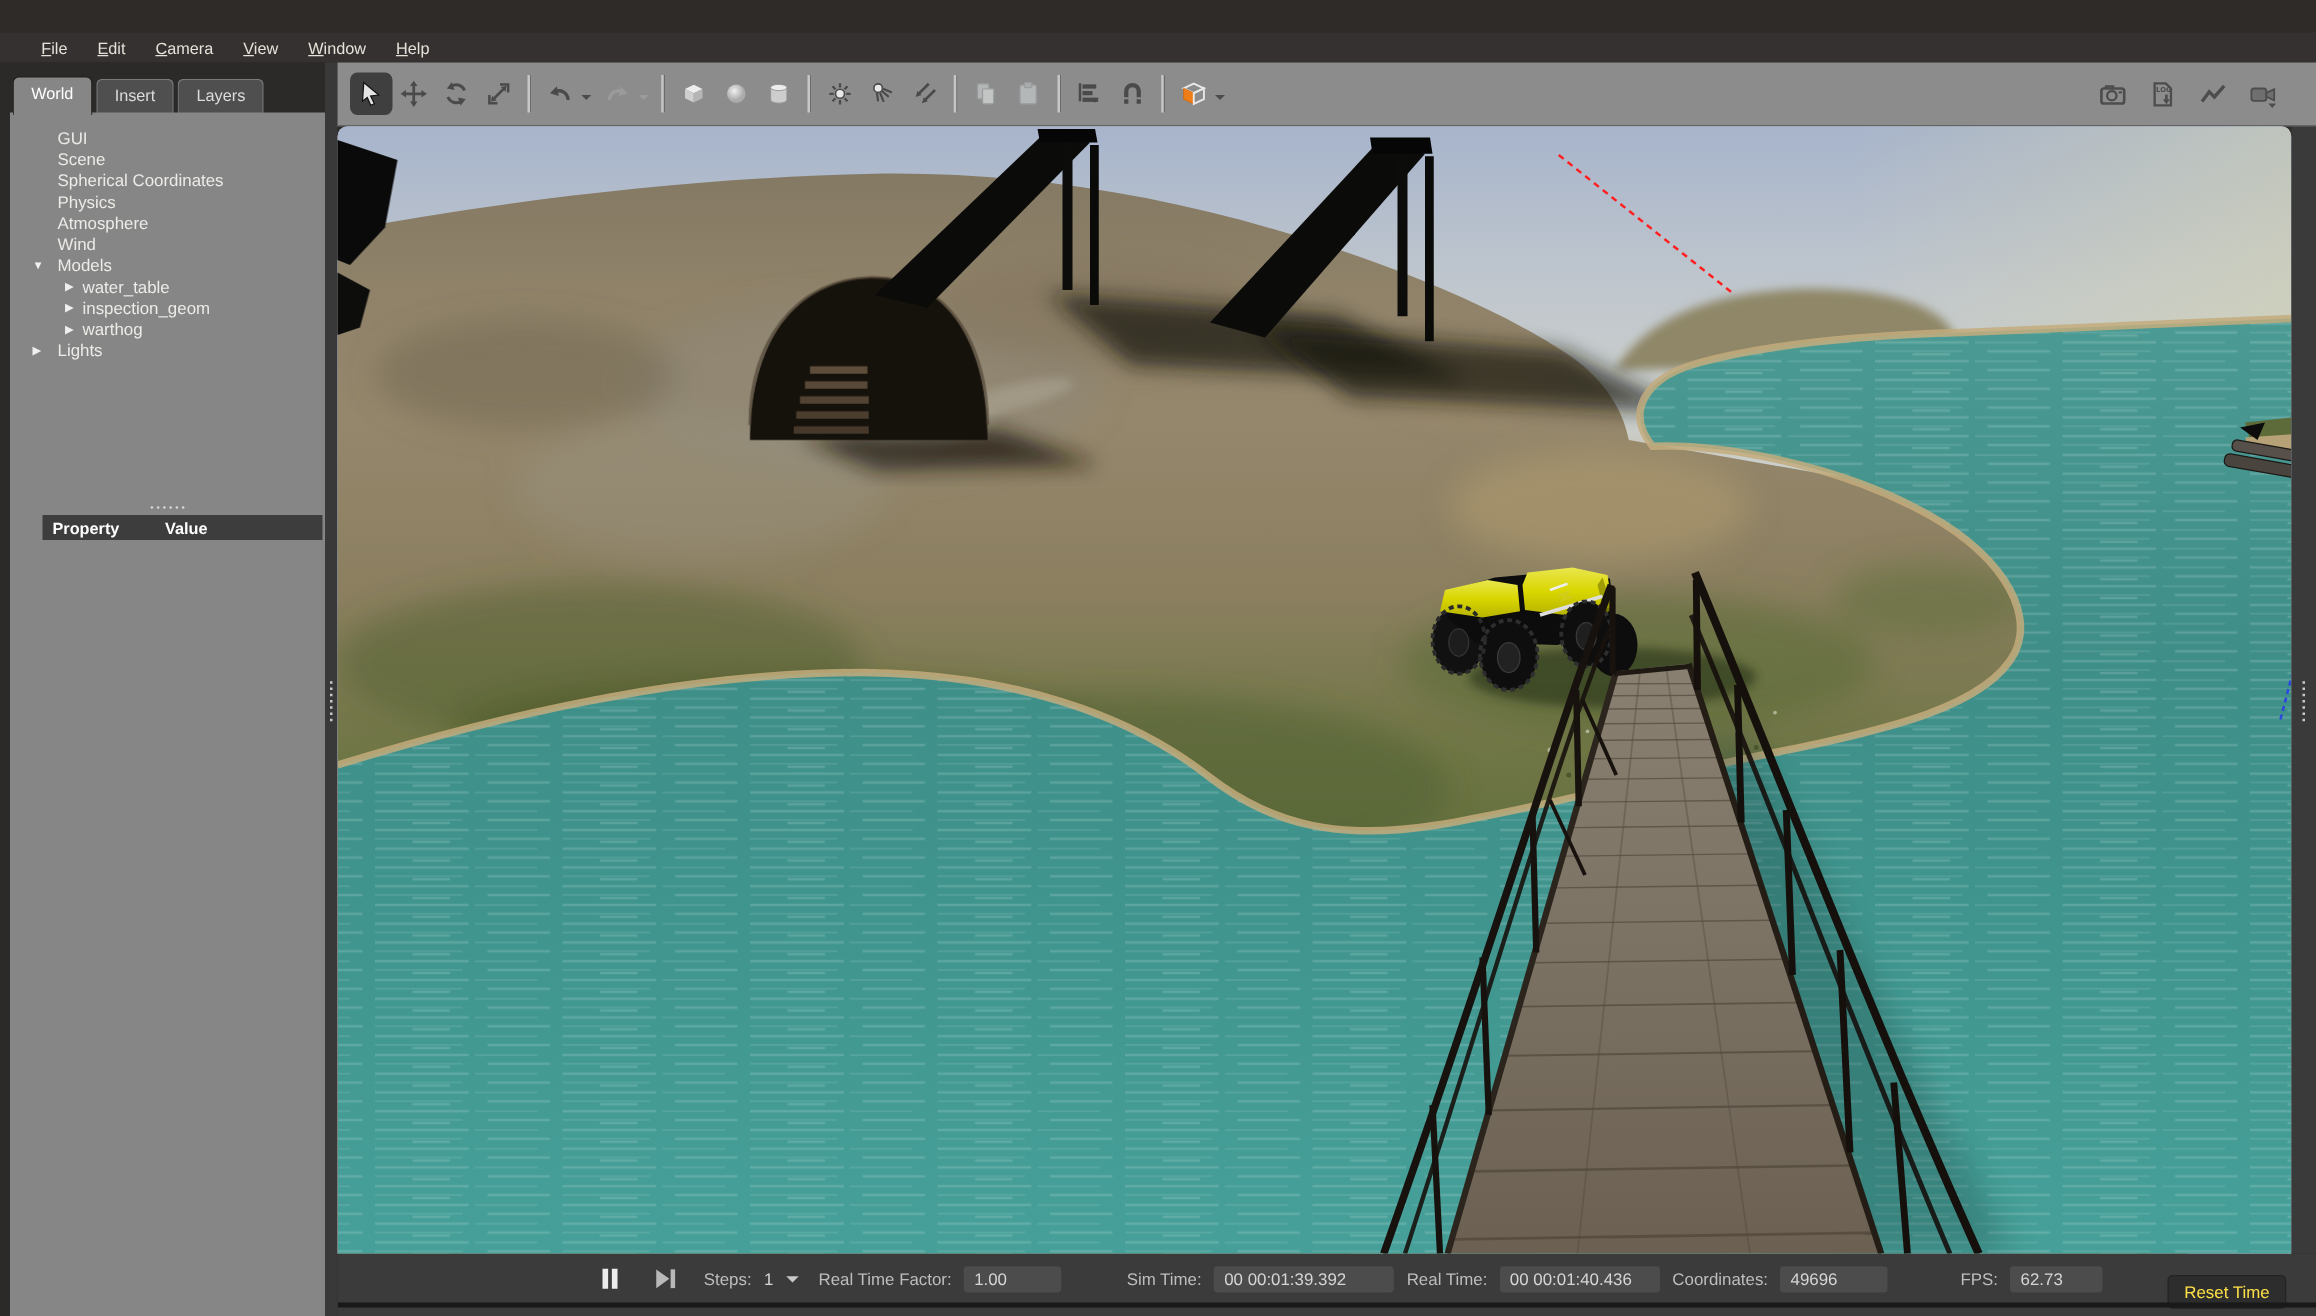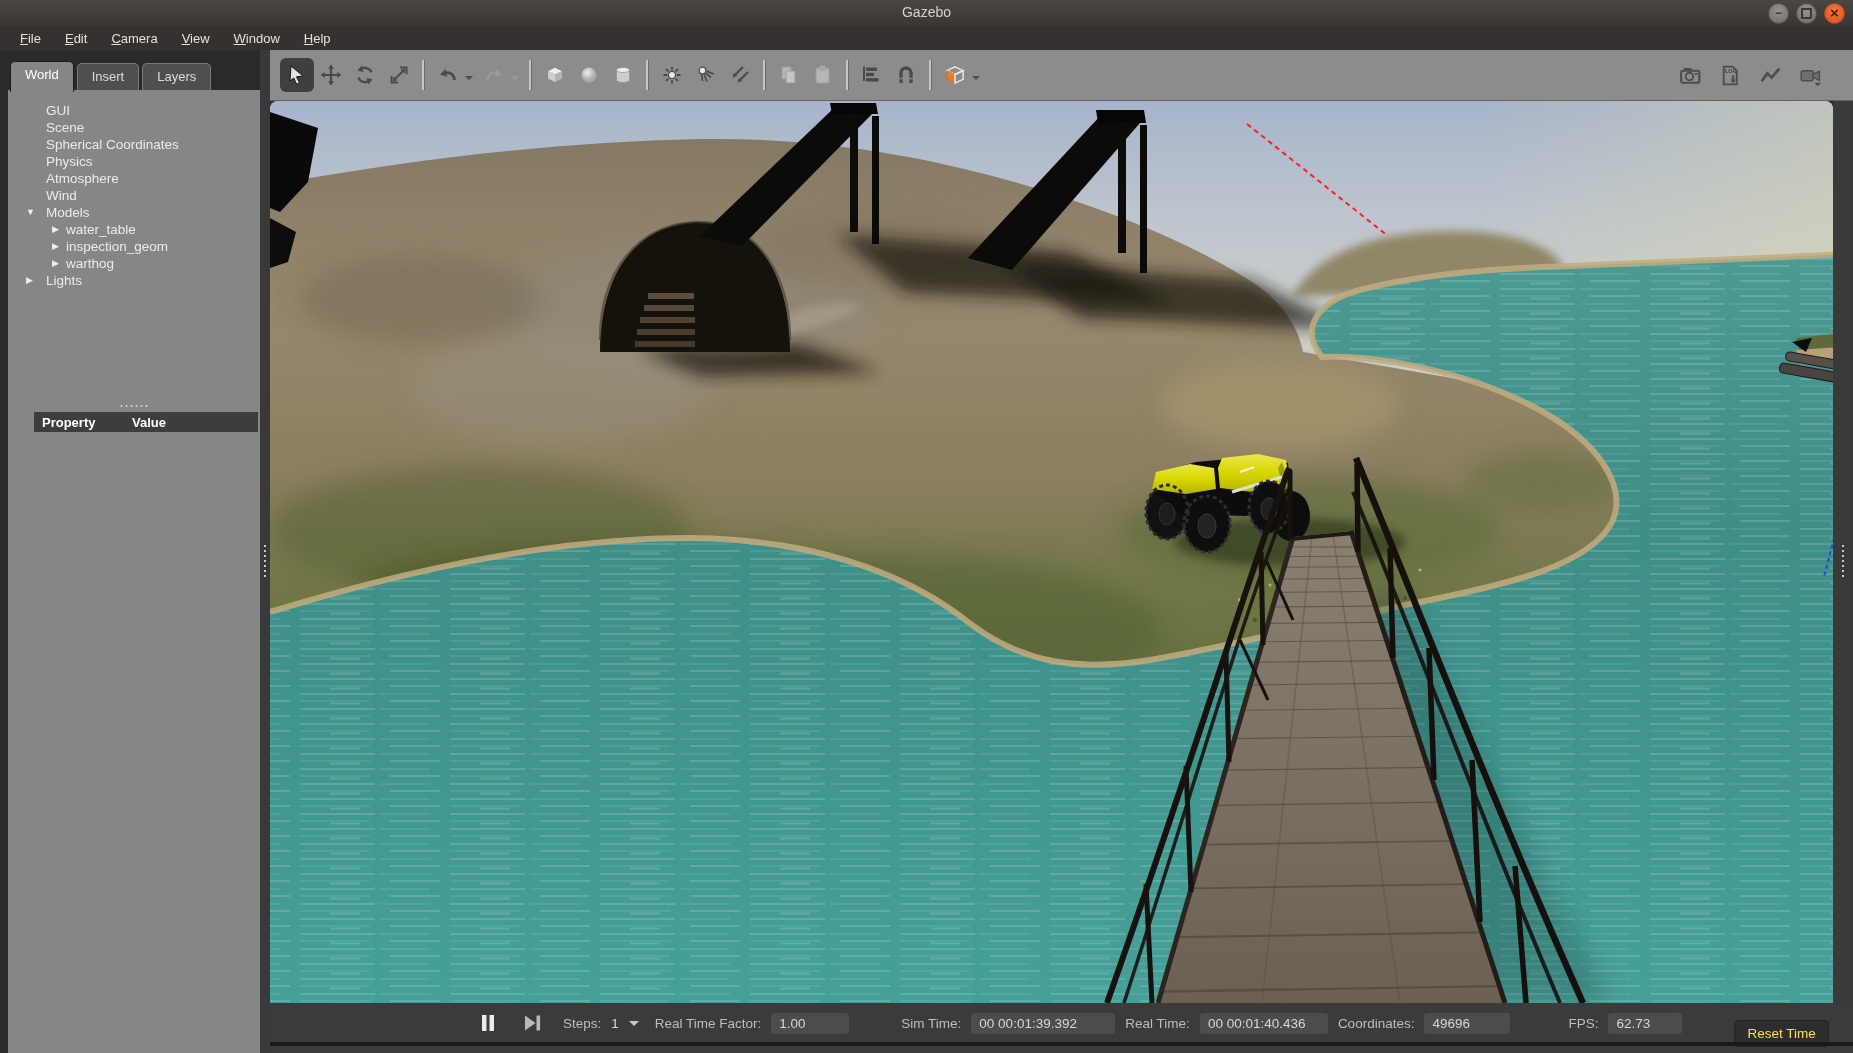--- a/index.html
+++ b/index.html
@@ -15,21 +15,21 @@
   .wb{width:19px;height:19px;border-radius:50%;display:flex;align-items:center;justify-content:center;
     font-size:12px;font-weight:bold;line-height:1;}
   .wb-min,.wb-max{background:radial-gradient(circle at 50% 35%,#96928c,#6e6a64);color:#35312c;border:1px solid #55524c;}
   .wb-min::before{content:"\2212";margin-top:-2px;}
   .wb-max::before{content:"";width:7px;height:7px;border:2px solid #3c3833;border-radius:1px;display:block;}
   .wb-close{background:radial-gradient(circle at 50% 35%,#f07a45,#dd4c14);color:#4a2008;border:1px solid #b8431a;}
   .wb-close::before{content:"\00d7";font-size:15px;margin-top:-2px;}
 
   
   .menubar{position:absolute;left:0;top:26px;width:1853px;height:24px;background:#343130;
-    display:flex;align-items:center;padding-left:10px;box-sizing:border-box;gap:4px;}
+    display:flex;align-items:center;padding-left:23px;box-sizing:border-box;gap:4px;}
   .mi{display:inline-block;color:#e6e2da;font-size:13px;padding:2px 10px;border-radius:3px;}
   .mi::first-letter{text-decoration:underline;}
 
   
   .sidebar{position:absolute;left:0;top:50px;width:260px;height:1003px;background:#2b2a28;}
   .tabrow{position:absolute;left:10px;top:11px;display:flex;gap:3px;align-items:flex-end;}
   .tab{font-size:13px;padding:5px 14px;border-top-left-radius:5px;border-top-right-radius:5px;
     background:#4f4f4f;color:#dcdcdc;border:1px solid rgba(200,200,200,.35);border-bottom:none;height:18px;}
   .tab.active{background:#868686;color:#ffffff;border:1px solid #1e1e1e;border-bottom:none;height:20px;position:relative;z-index:2;}
   .panel{position:absolute;left:8px;top:40px;width:252px;height:963px;background:#868686;}
@@ -76,28 +76,20 @@
   .steps-caret{width:0;height:0;border:5px solid transparent;border-top-color:#c9c9c9;margin-top:6px;}
   .resetbtn{background:#2d2d2d;border:1px solid #232323;color:#fde047;font-size:13.5px;
     border-radius:4px;padding:5px 12px;margin-left:42px;white-space:nowrap;margin-top:20px;}
   .sv{color:#d6d6d6;font-size:13.5px;}
 </style>
 </head>
 <body>
 
 <div id="app">
 
-  <div class="titlebar">
-    <div class="title-text">Gazebo</div>
-    <div class="winbtns">
-      <div class="wb wb-min"></div>
-      <div class="wb wb-max"></div>
-      <div class="wb wb-close"></div>
-    </div>
-  </div>
 
   <div class="menubar">
     <span class="mi">File</span>
     <span class="mi">Edit</span>
     <span class="mi">Camera</span>
     <span class="mi">View</span>
     <span class="mi">Window</span>
     <span class="mi">Help</span>
   </div>
 

